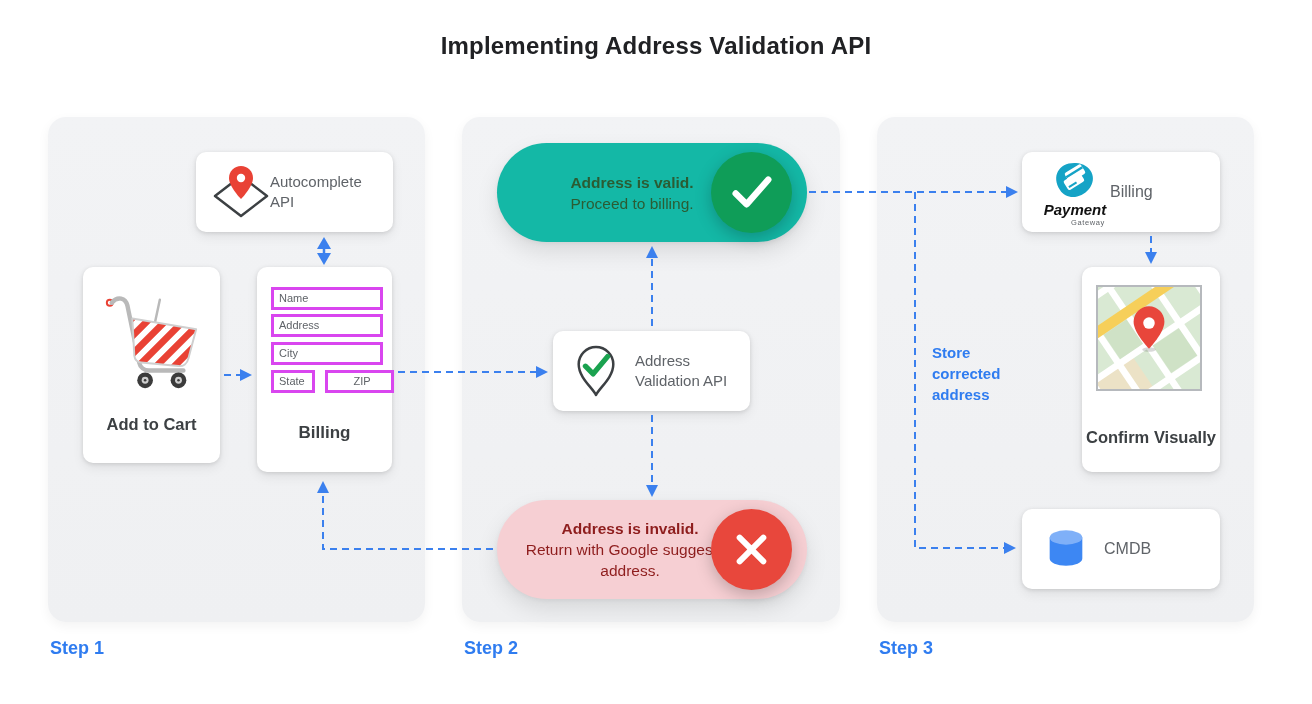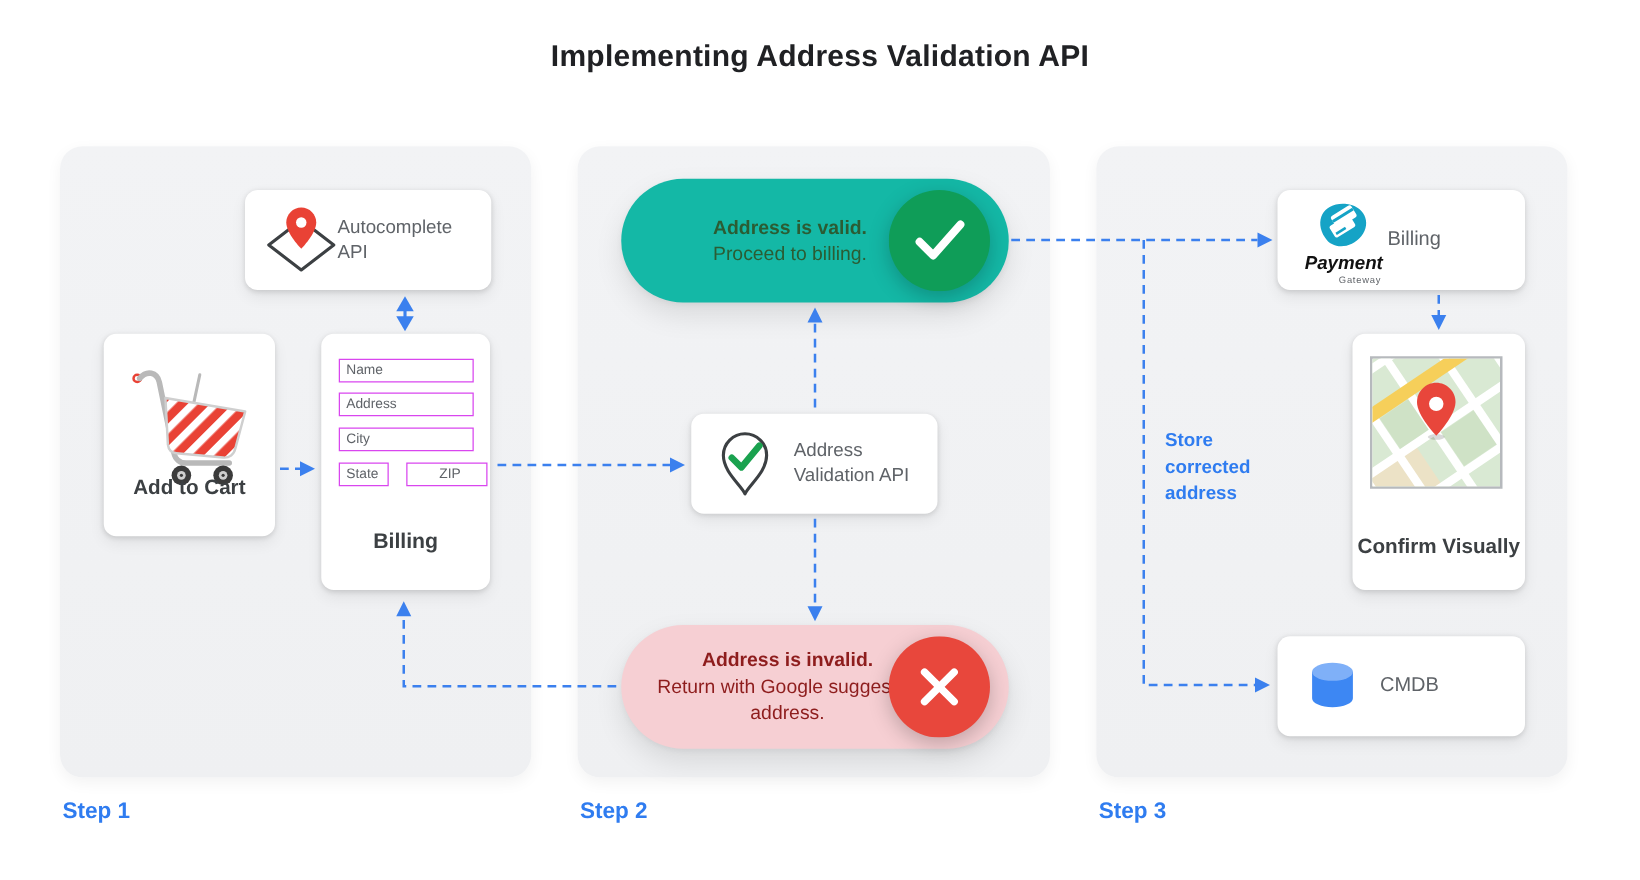--- a/index.html
+++ b/index.html
@@ -28,26 +28,26 @@
   .card{
     position:absolute;background:#ffffff;border-radius:10px;
     box-shadow:0 1px 4px rgba(0,0,0,0.12),0 5px 12px rgba(0,0,0,0.07);
   }
   .api-card{display:flex;align-items:center;}
   .api-card .icon-wrap{flex:0 0 auto;display:flex;align-items:center;justify-content:center;}
   .api-label{font-size:15px;line-height:20px;color:#5f6368;}
   .big-label{font-size:16.5px;font-weight:700;color:#3c4043;line-height:22px;text-align:center;}
   
   .autocomplete-card{left:196px;top:152px;width:197px;height:80px;padding-left:16px;box-sizing:border-box;}
-  .cart-card{left:83px;top:267px;width:137px;height:162px;}
+  .cart-card{left:83px;top:267px;width:137px;height:196px;}
   .cart-card svg{position:absolute;left:14px;top:18px;}
   .cart-card .big-label{position:absolute;left:0;right:0;bottom:28px;}
   .checkout-card{left:257px;top:267px;width:135px;height:205px;}
   .field{
-    position:absolute;height:17px;border:1px solid #d946ef;background:#fff;
+    position:absolute;height:17px;border:3px solid #d946ef;background:#fff;
     font-size:11px;color:#5f6368;line-height:17px;padding-left:5px;box-sizing:content-box;
   }
   .checkout-card .big-label{position:absolute;left:0;right:0;bottom:28px;font-size:17px;}
   
   .pill{
     position:absolute;left:497px;width:310px;height:99px;border-radius:50px;
     box-shadow:0 10px 22px rgba(0,0,0,0.10),0 2px 5px rgba(0,0,0,0.05);
   }
   .pill.valid{top:143px;background:#14b8a6;}
   .pill.invalid{top:500px;background:#f6cfd3;}

